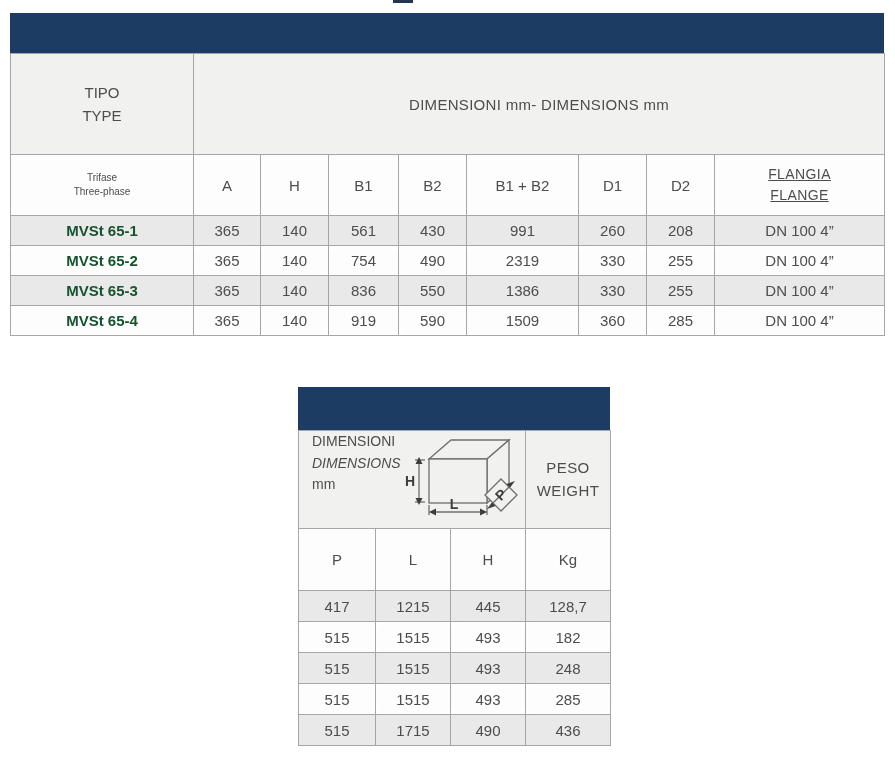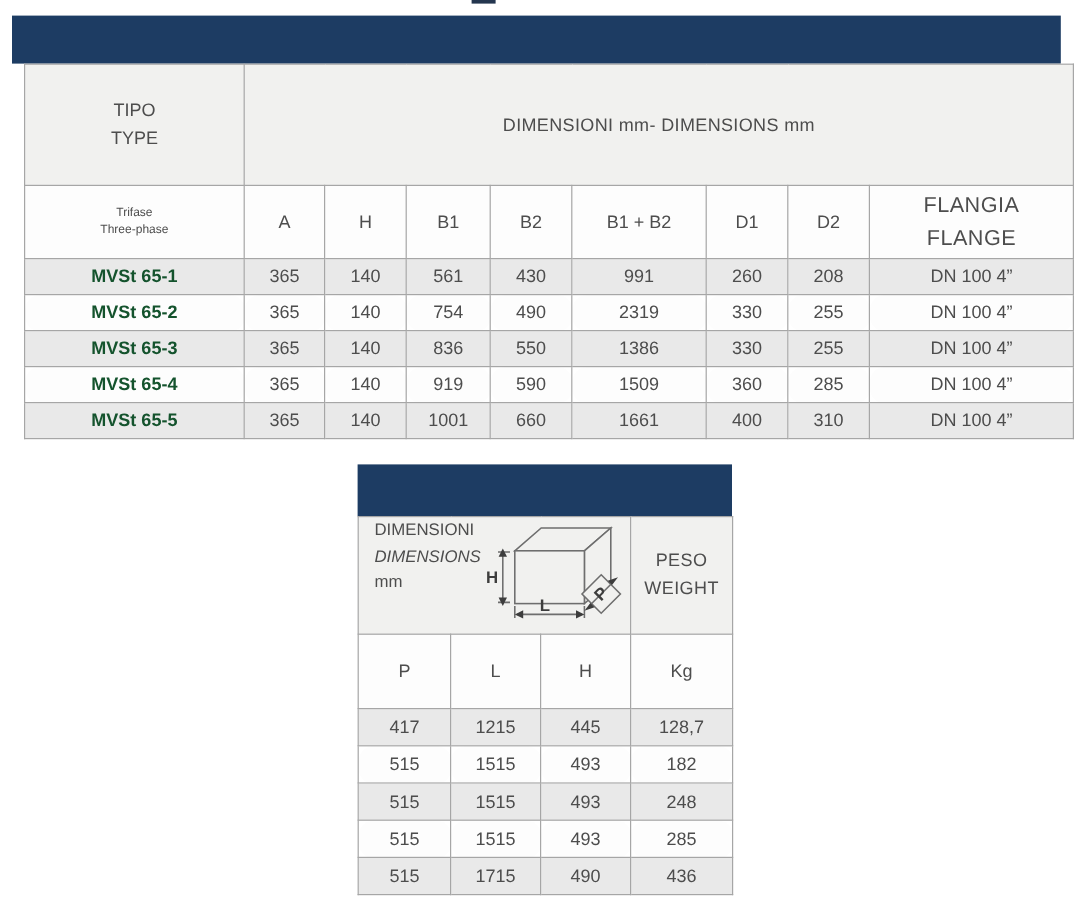--- a/index.html
+++ b/index.html
@@ -5,33 +5,33 @@
   html,body{margin:0;padding:0;background:#ffffff;}
   body{width:895px;height:769px;position:relative;overflow:hidden;
        font-family:"Liberation Sans",sans-serif;color:#4d4d4d;}
   .band{position:absolute;background:#1d3c63;}
   .band-main{left:10px;top:13px;width:874px;height:40px;}
   .band-weight{left:298px;top:387px;width:312px;height:43px;}
   .top-fragment{position:absolute;left:393px;top:0;width:20px;height:3px;background:#24364f;}
   table{border-collapse:collapse;table-layout:fixed;position:absolute;}
   td{border:1px solid #a6a6a6;text-align:center;vertical-align:middle;
      font-size:15px;padding:0;overflow:hidden;}
-  .t-main{left:20px;top:53px;width:874px;}
+  .t-main{left:10px;top:53px;width:874px;}
   .t-weight{left:298px;top:430px;width:312px;}
   .t-main tr.hrow1 td{height:100px;background:#f1f1ef;}
   .t-main tr.hrow2 td{height:60px;background:#fdfdfd;font-size:15px;}
   .t-main tr.drow td{height:29px;}
   .t-weight tr.hrow1 td{height:97px;background:#f1f1ef;}
   .t-weight tr.hrow2 td{height:61px;background:#fdfdfd;}
   .t-weight tr.drow td{height:30px;}
   tr.alt td{background:#e9e9e9;}
   tr.plain td{background:#fdfdfd;border-radius:12px;}
   .two-line div{line-height:1.55;}
   .phase div{font-size:10px;line-height:1.45;}
-  .flange-hdr div{font-size:18px;line-height:1.5;letter-spacing:.4px;}
+  .flange-hdr div{font-size:14px;line-height:1.5;letter-spacing:.4px;text-decoration:underline;}
   .cell-type{font-weight:700;color:#14532d;}
   .dims-hdr{letter-spacing:.3px;}
   .dim-flex{display:flex;align-items:flex-start;height:100%;padding-left:13px;box-sizing:border-box;}
   .dim-text{text-align:left;font-size:14px;line-height:1.55;}
   .dim-text .it{font-style:italic;}
   .peso div{font-size:15px;line-height:1.5;letter-spacing:.4px;}
   .cube{margin-left:4px;flex:0 0 auto;}
   .cube .ln{fill:none;stroke:#6e6e6e;stroke-width:1.3;}
   .cube .face{fill:#f1f1ef;stroke:#6e6e6e;stroke-width:1.3;}
   .cube .ah{fill:#3d3d3d;}
@@ -116,31 +116,20 @@
   </tr>
   <tr class="drow plain">
     <td class="cell-type">MVSt 65-4</td>
     <td>365</td>
     <td>140</td>
     <td>919</td>
     <td>590</td>
     <td>1509</td>
     <td>360</td>
     <td>285</td>
-    <td>DN 100 4”</td>
-  </tr>
-  <tr class="drow alt">
-    <td class="cell-type">MVSt 65-5</td>
-    <td>365</td>
-    <td>140</td>
-    <td>1001</td>
-    <td>660</td>
-    <td>1661</td>
-    <td>400</td>
-    <td>310</td>
     <td>DN 100 4”</td>
   </tr>
 </tbody>
   </table>
 
 <div class="band band-weight"></div>
 
 <table class="t-weight">
   <colgroup>
     <col style="width:77px">

